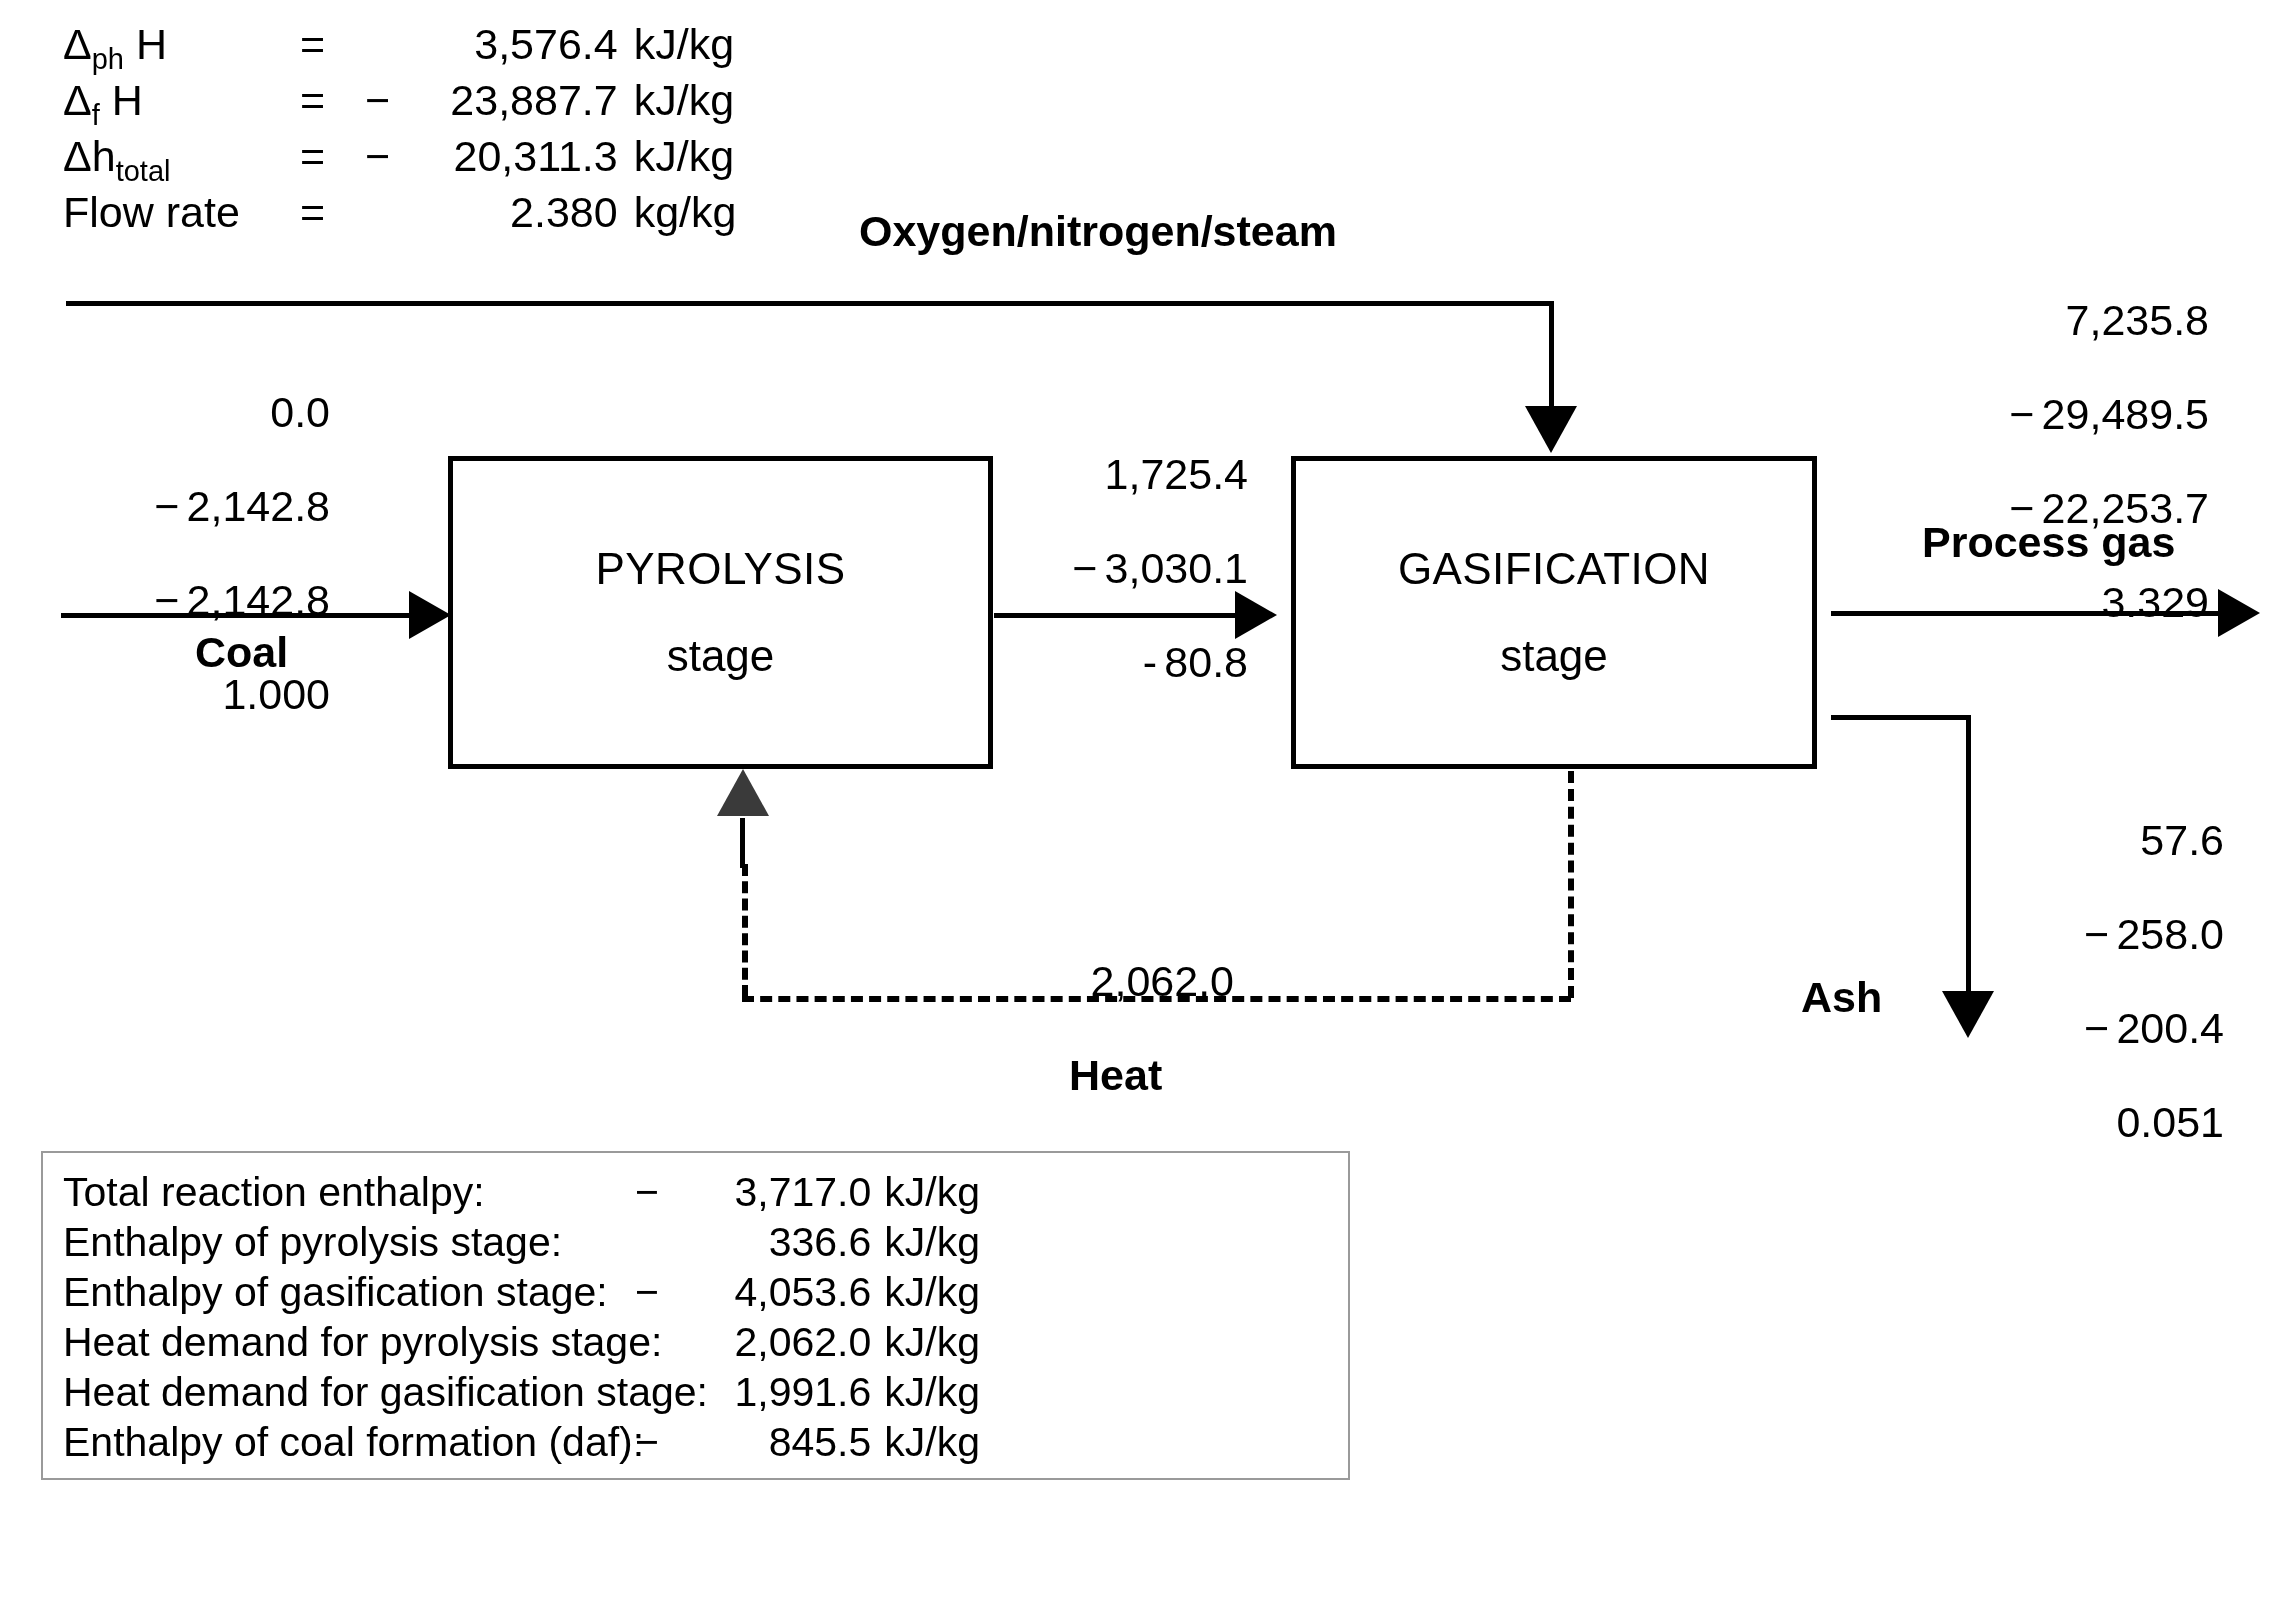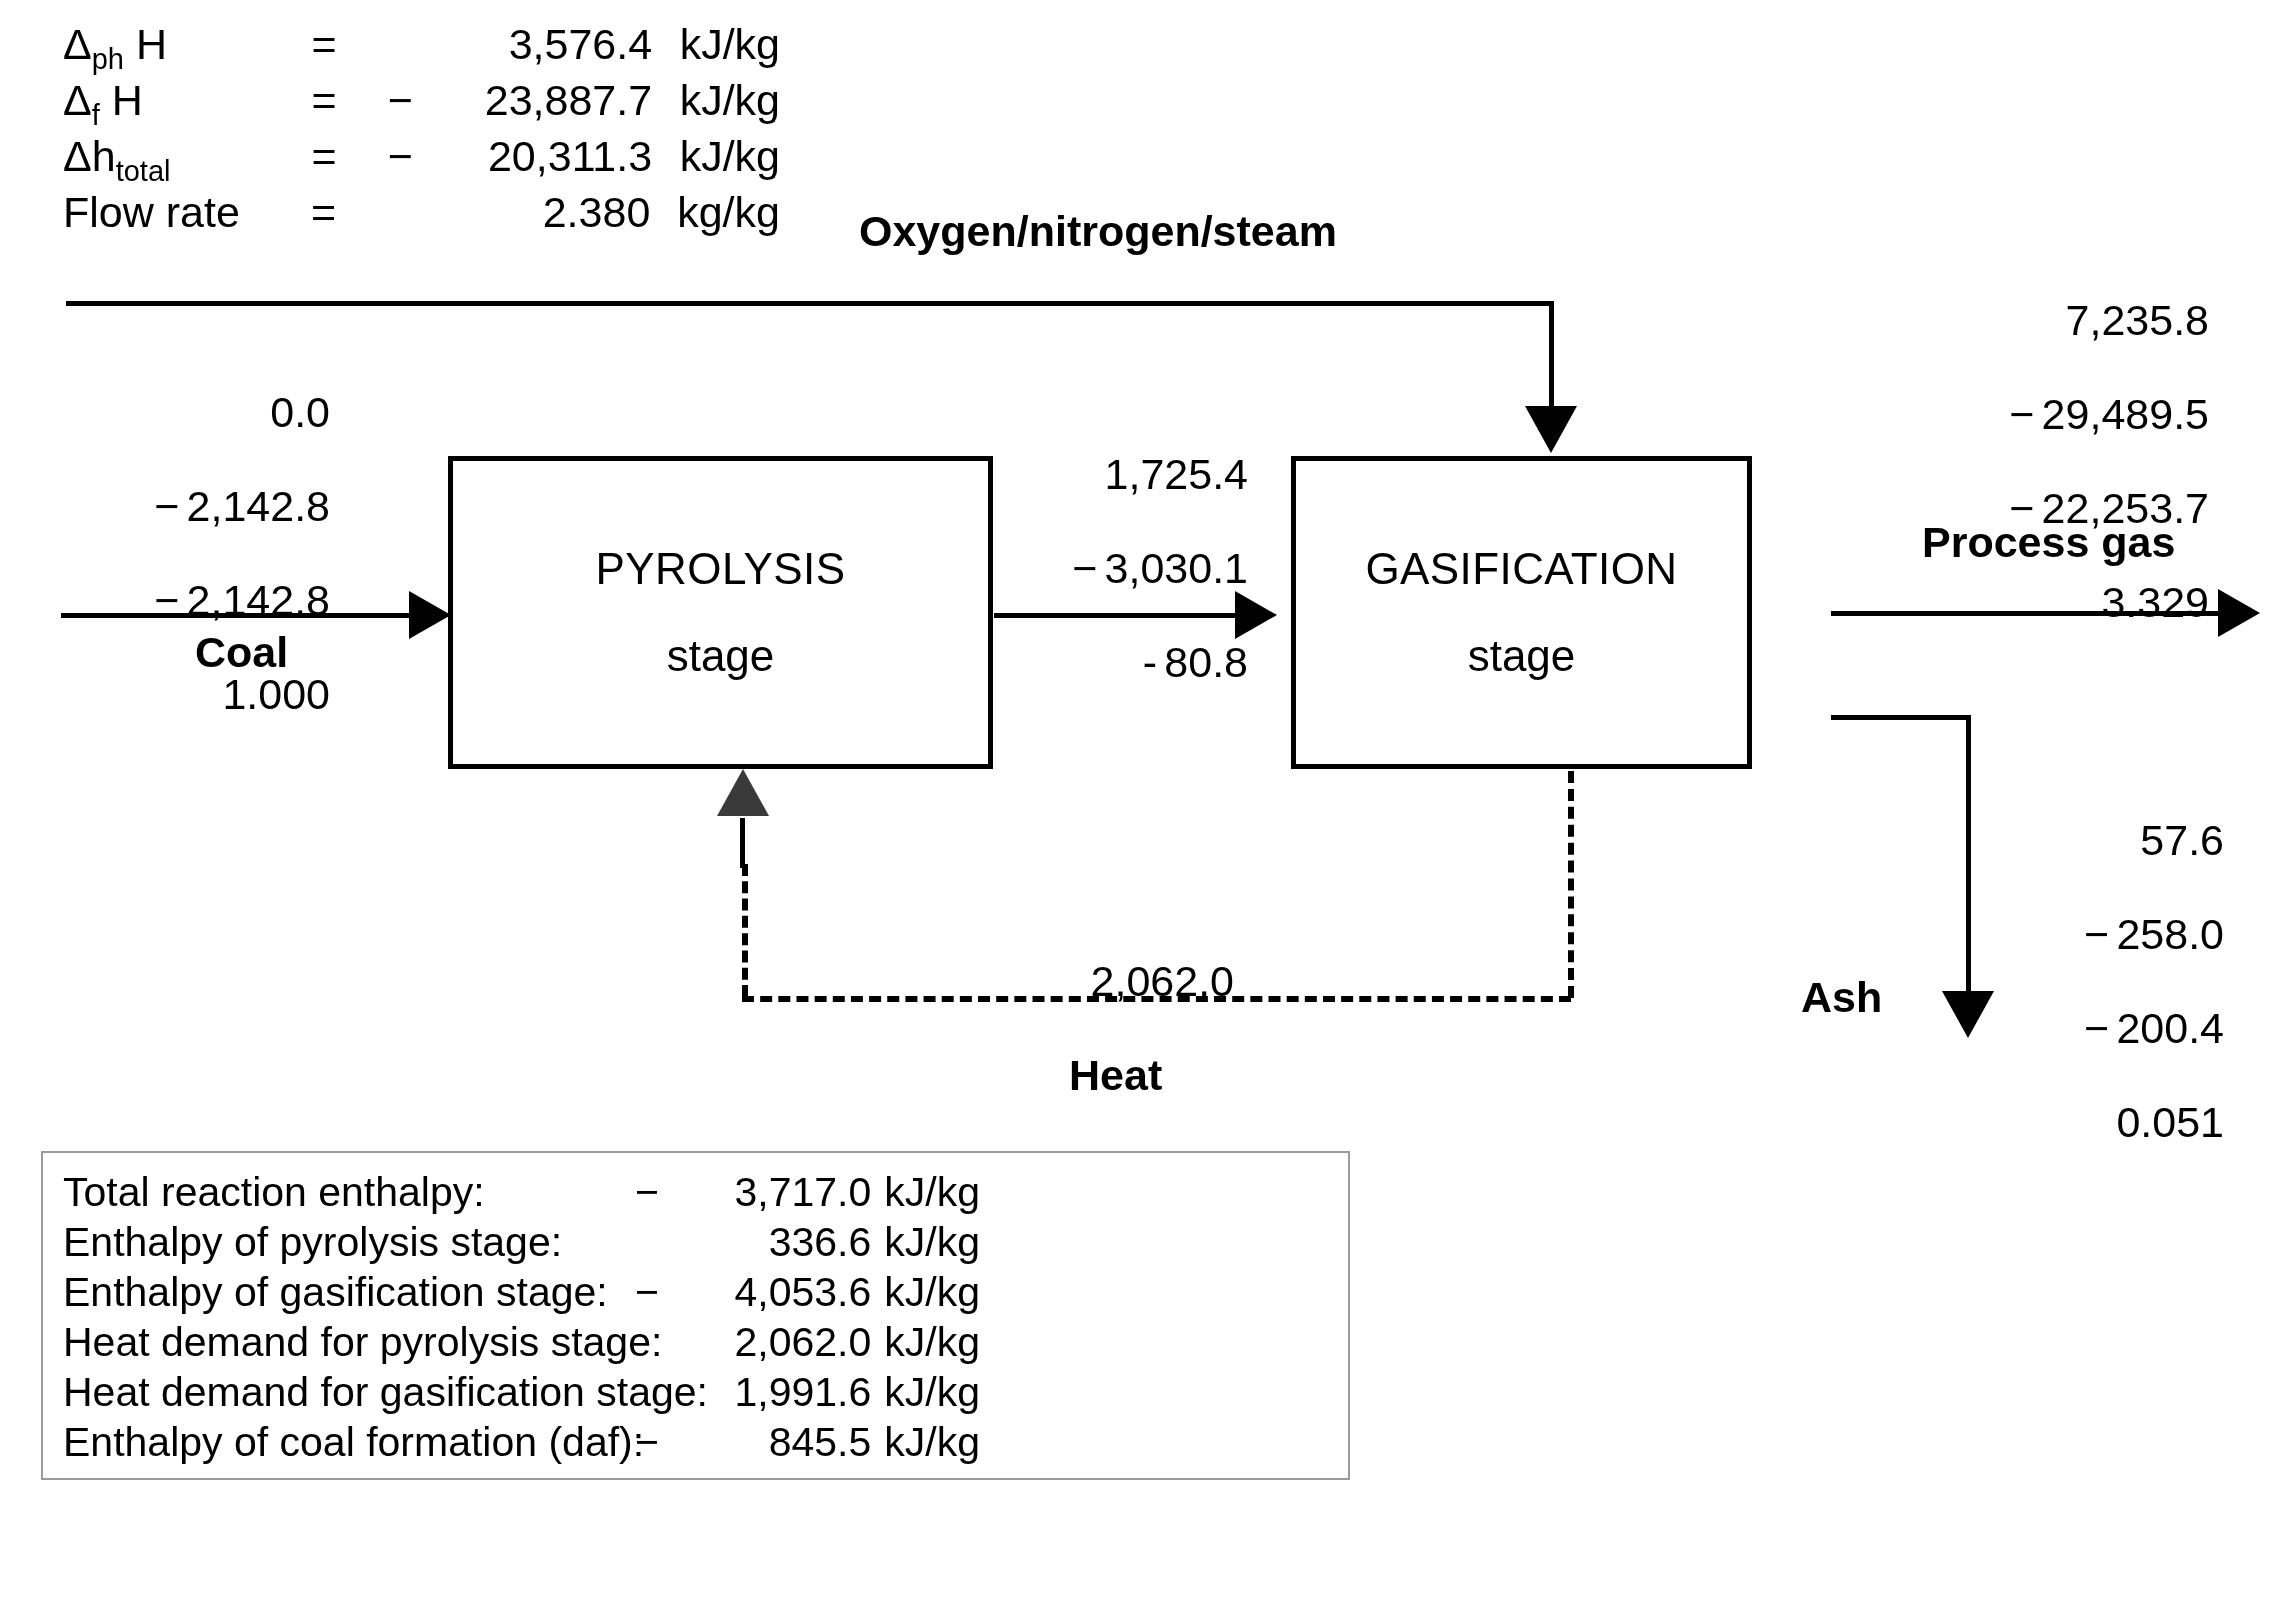--- a/index.html
+++ b/index.html
@@ -1,21 +1,21 @@
 <!DOCTYPE html>
 <html style="font-size:11.5px"><head>
 <meta charset="utf-8">
 <style>
   html,body{margin:0;padding:0;background:#ffffff;}
   body{width:2295px;height:1598px;position:relative;overflow:hidden;
        font-family:"Liberation Sans","DejaVu Sans",sans-serif;color:#000;}
   .abs{position:absolute;}
   
   #legend{left:63px;top:20px;width:717px;}
-  .leg-row{display:flex;align-items:baseline;height:56px;font-size:43px;justify-content:space-between;}
+  .leg-row{display:flex;align-items:baseline;height:56px;font-size:43px;}
   .leg-sym{width:237px;white-space:nowrap;}
   .leg-sym sub{font-size:29px;}
   .leg-eq{width:43px;text-align:left;}
   .leg-sign{width:47px;text-align:right;padding-right:5.7px;}
   .leg-val{width:222px;text-align:right;}
   .leg-unit{padding-left:16px;}
   
   .stack{font-size:43px;line-height:1.02;}
   .stk-row{display:flex;justify-content:flex-end;height:46px;align-items:flex-start;margin-top:48px;}
   .stk-sign{width:42px;text-align:right;padding-right:7.2px;}
@@ -124,21 +124,21 @@
       <span class="stk-num">3,030.1</span>
     </div>
   <div class="stk-row">
       <span class="stk-sign">-</span>
       <span class="stk-num">80.8</span>
     </div>
 </div>
 <div class="abs hline" style="left:994px;top:613px;width:247px;"></div>
 <div class="abs arrow-r" style="left:1235px;top:591px;"></div>
 
-<div class="abs unitbox" style="left:1291px;top:456px;width:461px;height:313px;">
+<div class="abs unitbox" style="left:1291px;top:456px;width:526px;height:313px;">
   <div class="t1">GASIFICATION</div>
   <div class="t2">stage</div>
 </div>
 
 <div class="abs stack" style="left:1879px;top:251px;width:330px;">
   <div class="stk-row">
       <span class="stk-sign"></span>
       <span class="stk-num">7,235.8</span>
     </div>
   <div class="stk-row">

